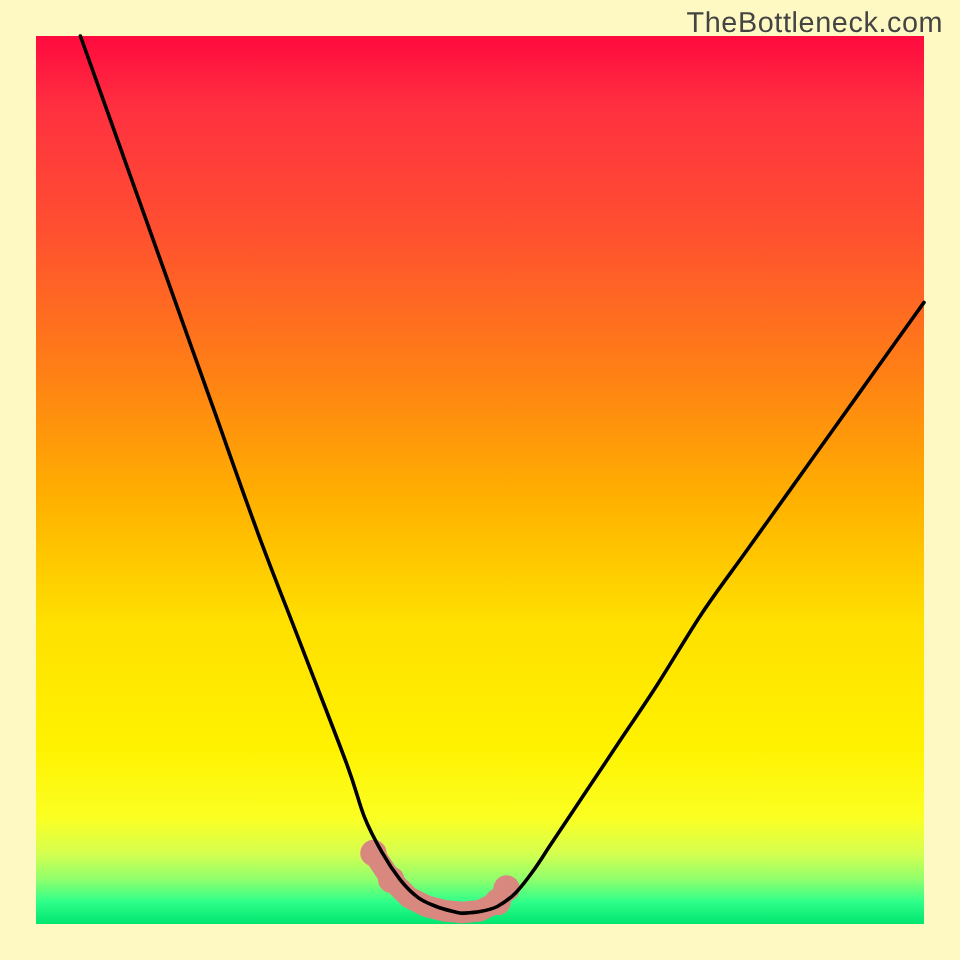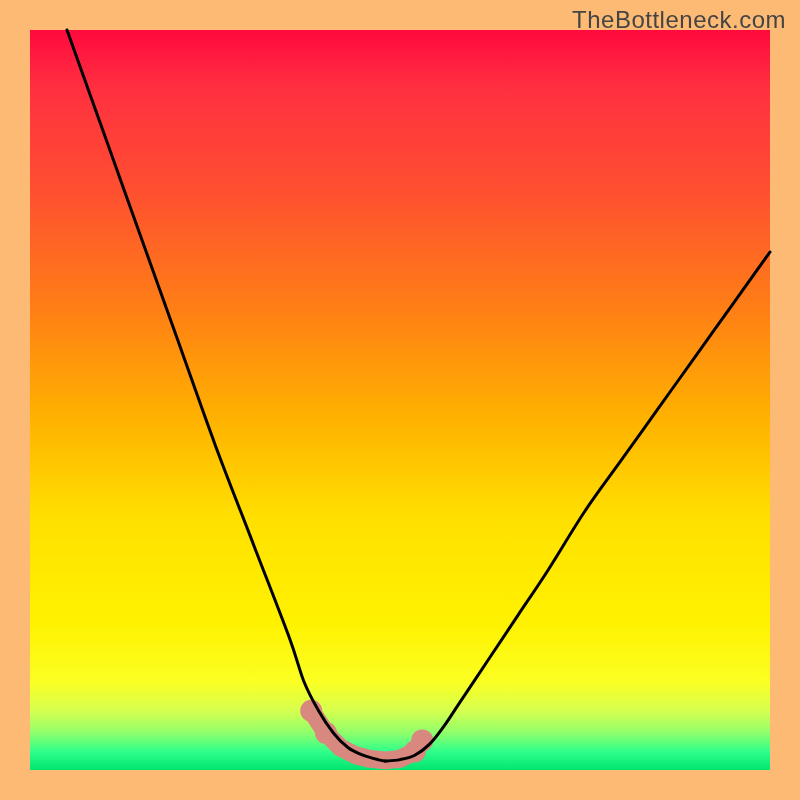--- a/index.html
+++ b/index.html
@@ -8,21 +8,21 @@
     width: 800px;
     height: 800px;
     overflow: hidden;
     background: #000;
     font-family: Arial, Helvetica, sans-serif;
   }
   .frame {
     position: relative;
     width: 800px;
     height: 800px;
-    background: #fdba74;
+    background: #fef9c3;
   }
   .watermark {
     position: absolute;
     top: 6px;
     right: 14px;
     color: #444;
     font-size: 24px;
     font-weight: 500;
     letter-spacing: 0.5px;
     z-index: 10;

